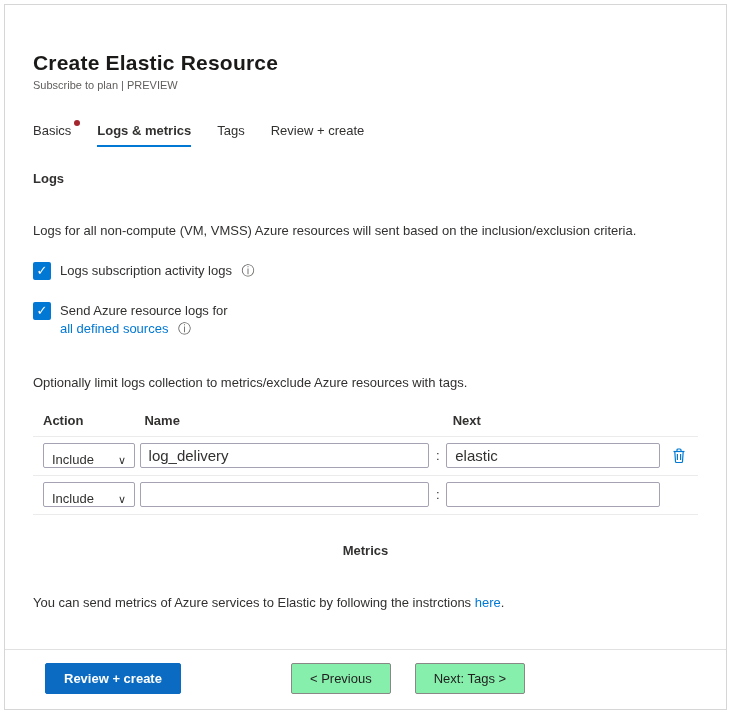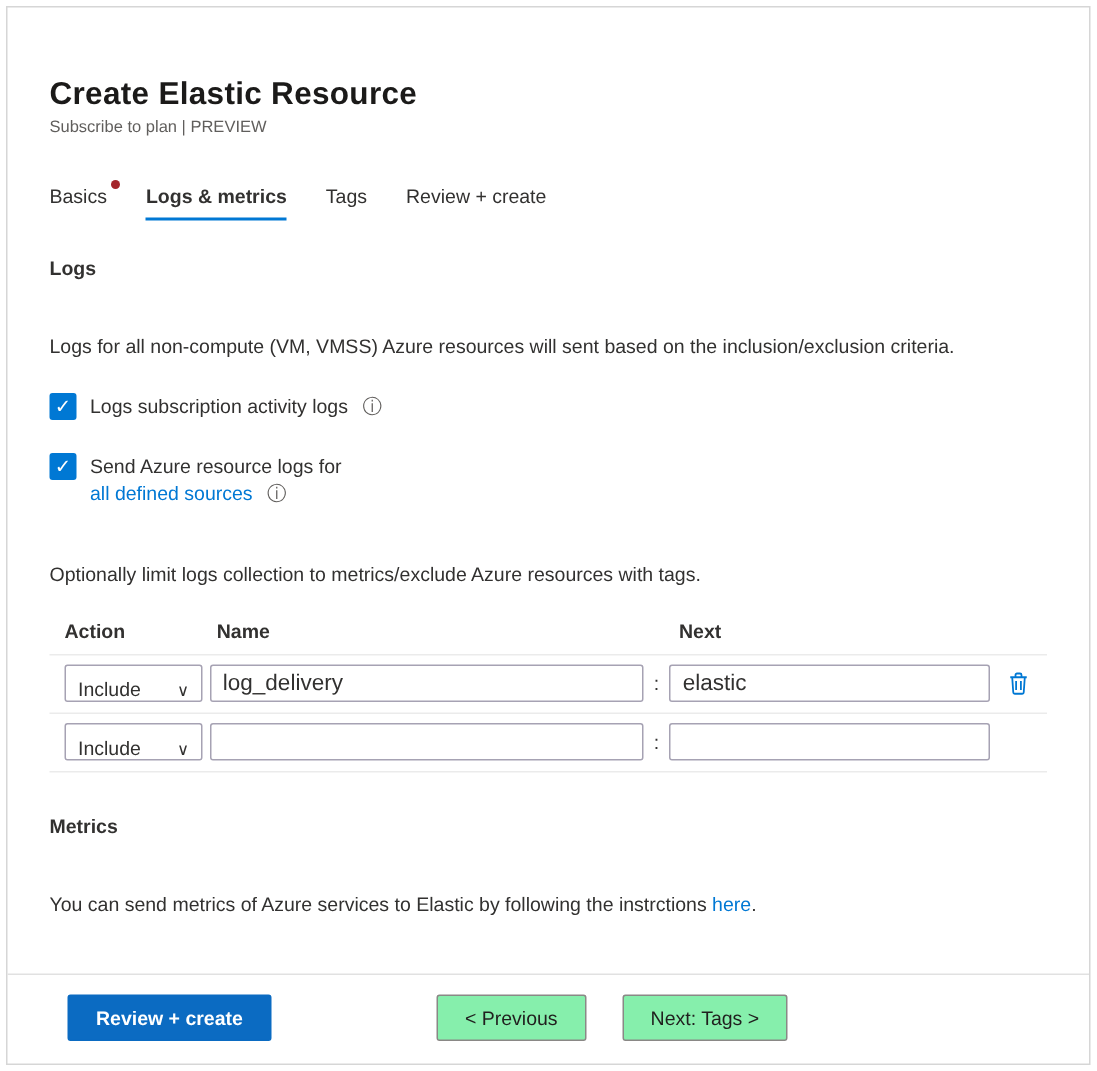--- a/index.html
+++ b/index.html
@@ -260,21 +260,21 @@
         <input class="txt" type="text" value="" style="">
       </div>
       <div class="col-colon">:</div>
       <div class="col-value">
         <input class="txt" type="text" value="" style="">
       </div>
       <div class="col-del"></div>
     </div>
   </div>
 
-  <div class="section-heading" style="margin-top:28px;">Metrics</div>
+  <div class="section-heading" style="margin-top:28px;text-align:center;">Metrics</div>
 
   <div class="para">
     <span>You can send metrics of Azure services to Elastic by following the instrctions </span><a class="link">here</a><span>.</span>
   </div>
 
   <div class="footer">
     <button class="btn btn-primary">Review + create</button>
     <button class="btn btn-secondary btn-prev">&lt; Previous</button>
     <button class="btn btn-secondary btn-next">Next: Tags &gt;</button>
   </div>

